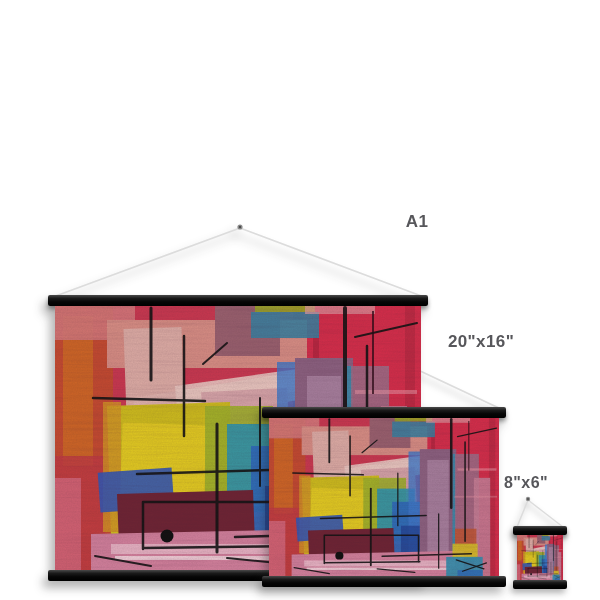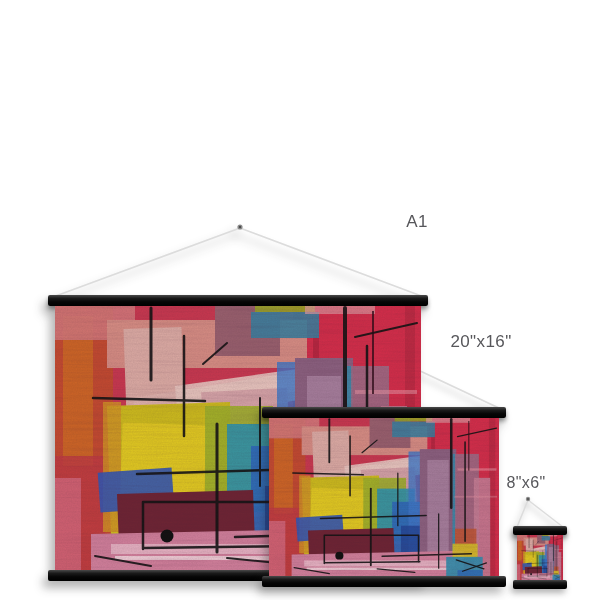--- a/index.html
+++ b/index.html
@@ -9,21 +9,21 @@
   }
   .stage{position:relative;width:600px;height:600px;background:#ffffff;}
   .layer{position:absolute;left:0;top:0;width:600px;height:600px;pointer-events:none;}
   svg.layer{display:block;}
   
   #string-medium{z-index:1;filter:drop-shadow(-3px 5px 3px rgba(90,90,90,.38));}
   #print-large {z-index:2;filter:drop-shadow(-5px 7px 5px rgba(25,25,25,.32));}
   #print-medium{z-index:3;filter:drop-shadow(-4px 6px 5px rgba(25,25,25,.33));}
   #print-small {z-index:4;filter:drop-shadow(-2px 4px 3px rgba(25,25,25,.33));}
   .size-label{
-    position:absolute;z-index:6;color:#57575b;font-weight:normal;
+    position:absolute;z-index:6;color:#57575b;font-weight:bold;
     letter-spacing:.4px;transform:translateX(-50%);white-space:nowrap;
   }
   #label-large {left:417px;top:212px;font-size:17px;}
   #label-medium{left:481px;top:332px;font-size:17px;}
   #label-small {left:526px;top:474px;font-size:16px;}
   .bar{
     position:absolute;border-radius:2px;
     background:linear-gradient(180deg,#4a4a4a 0%,#1a1a1a 30%,#060606 62%,#000 100%);
   }
   .bar-top{box-shadow:0 3px 4px rgba(0,0,0,.38);}

